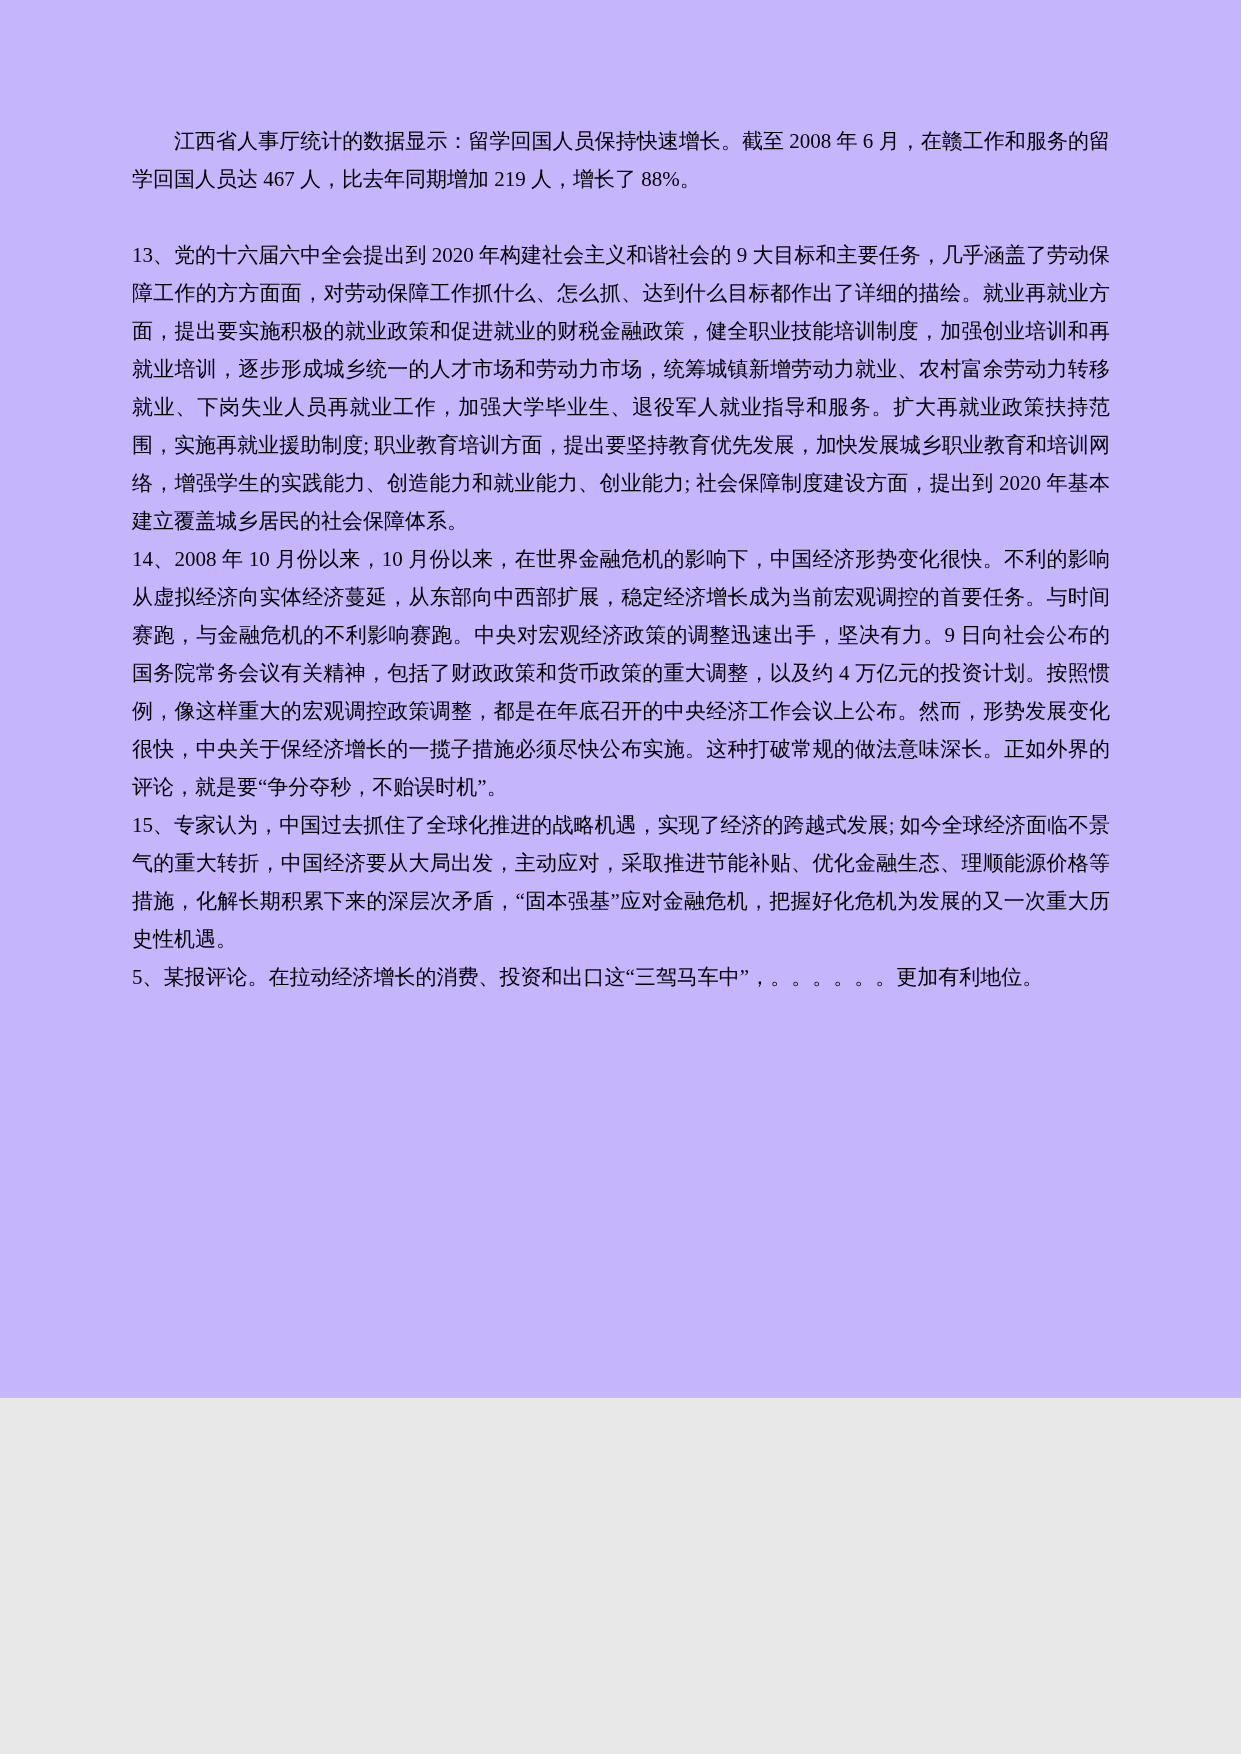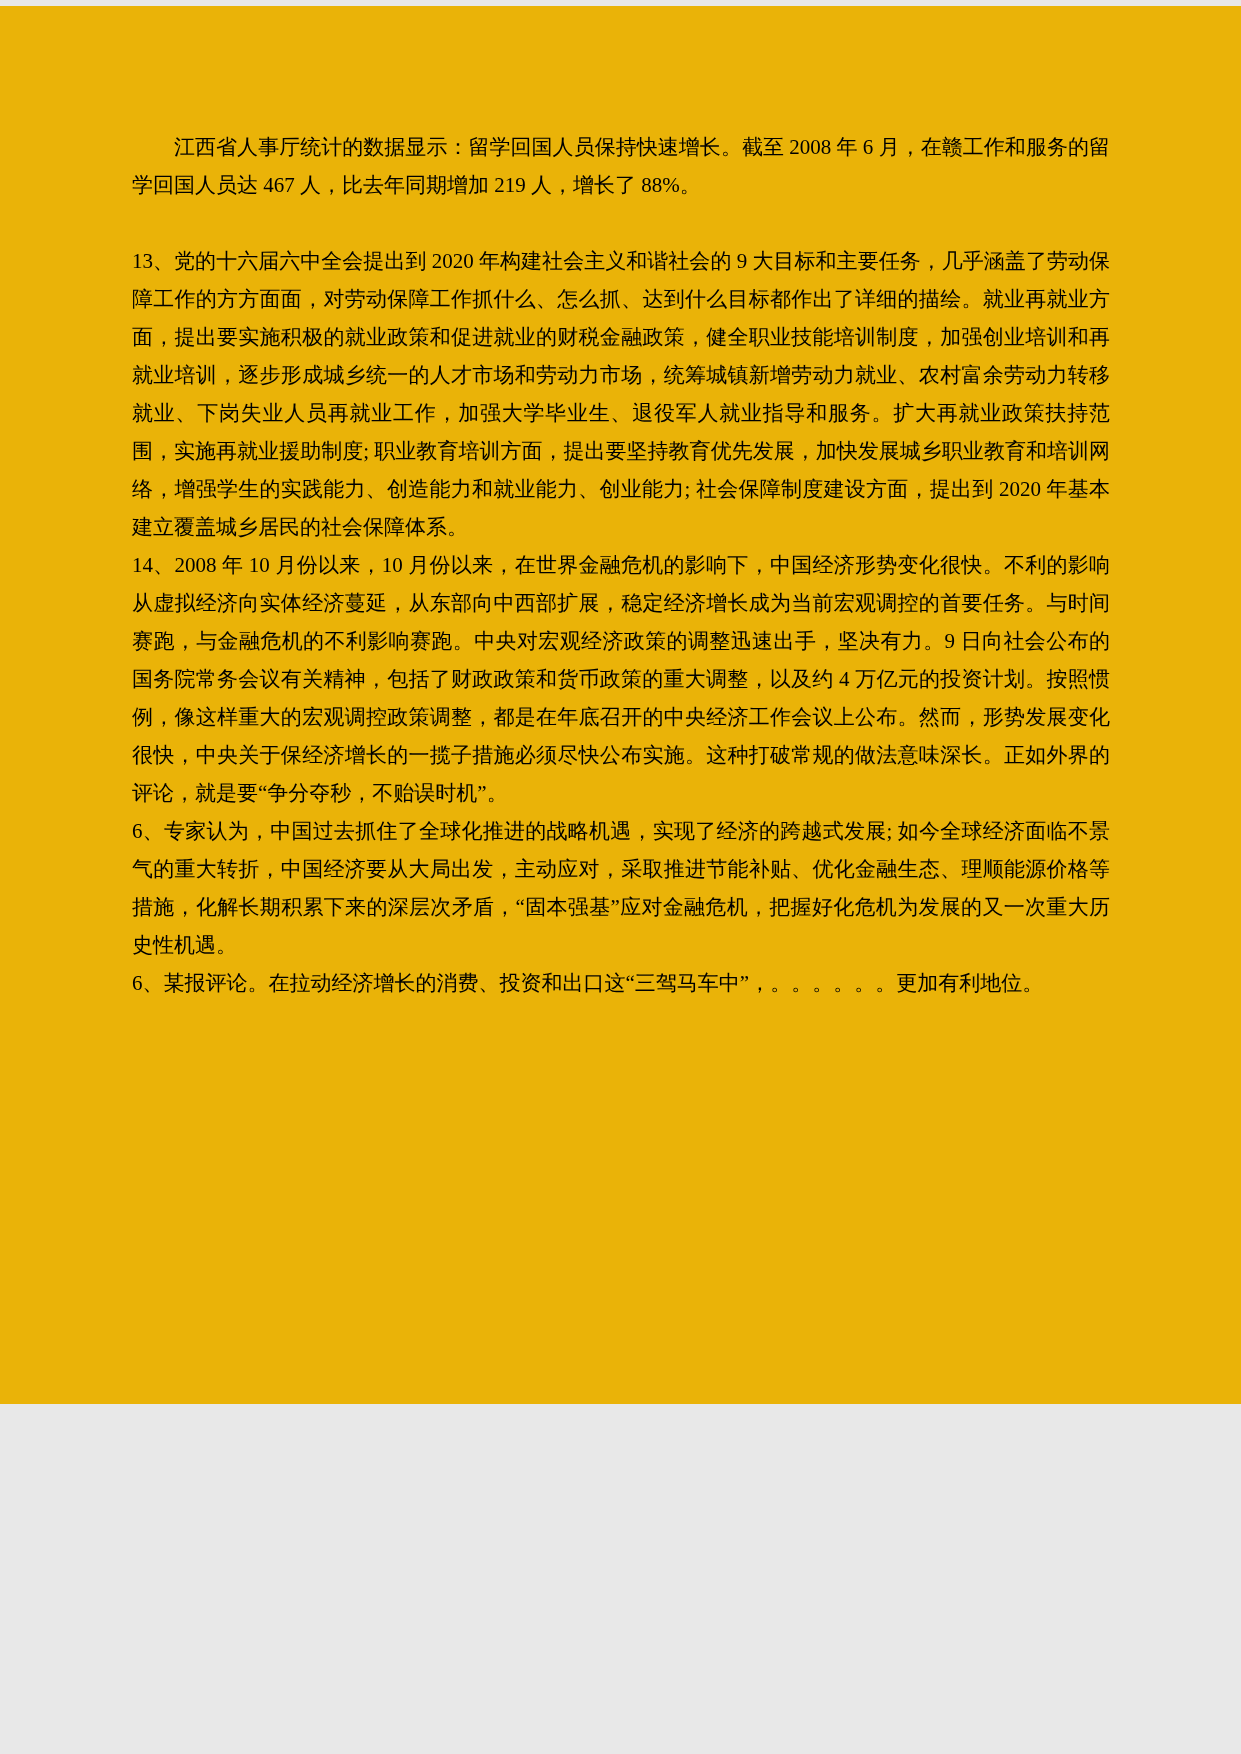--- a/index.html
+++ b/index.html
@@ -4,22 +4,22 @@
 <style>
   html, body {
     margin: 0;
     padding: 0;
     background: #e8e8e8;
   }
   .page {
     position: relative;
     width: 1241px;
     height: 1398px;
-    margin: 6px auto;
-    background: #eab308;
+    margin: 0 auto;
+    background: #c4b5fd;
     overflow: hidden;
     box-sizing: border-box;
     padding: 122px 131px 0 132px;
   }
   .doc-body {
     font-family: "Liberation Serif", "DejaVu Serif", serif;
     font-size: 21px;
     line-height: 38px;
     color: #000000;
     text-align: justify;
@@ -36,16 +36,16 @@
   }
 </style>
 </head>
 <body>
 
 <div class="page">
   <div class="doc-body">
       <p class="para indent gap-after">江西省人事厅统计的数据显示：留学回国人员保持快速增长。截至 2008 年 6 月，在赣工作和服务的留学回国人员达 467 人，比去年同期增加 219 人，增长了 88%。</p>
       <p class="para">13、党的十六届六中全会提出到 2020 年构建社会主义和谐社会的 9 大目标和主要任务，几乎涵盖了劳动保障工作的方方面面，对劳动保障工作抓什么、怎么抓、达到什么目标都作出了详细的描绘。就业再就业方面，提出要实施积极的就业政策和促进就业的财税金融政策，健全职业技能培训制度，加强创业培训和再就业培训，逐步形成城乡统一的人才市场和劳动力市场，统筹城镇新增劳动力就业、农村富余劳动力转移就业、下岗失业人员再就业工作，加强大学毕业生、退役军人就业指导和服务。扩大再就业政策扶持范围，实施再就业援助制度; 职业教育培训方面，提出要坚持教育优先发展，加快发展城乡职业教育和培训网络，增强学生的实践能力、创造能力和就业能力、创业能力; 社会保障制度建设方面，提出到 2020 年基本建立覆盖城乡居民的社会保障体系。</p>
       <p class="para">14、2008 年 10 月份以来，10 月份以来，在世界金融危机的影响下，中国经济形势变化很快。不利的影响从虚拟经济向实体经济蔓延，从东部向中西部扩展，稳定经济增长成为当前宏观调控的首要任务。与时间赛跑，与金融危机的不利影响赛跑。中央对宏观经济政策的调整迅速出手，坚决有力。9 日向社会公布的国务院常务会议有关精神，包括了财政政策和货币政策的重大调整，以及约 4 万亿元的投资计划。按照惯例，像这样重大的宏观调控政策调整，都是在年底召开的中央经济工作会议上公布。然而，形势发展变化很快，中央关于保经济增长的一揽子措施必须尽快公布实施。这种打破常规的做法意味深长。正如外界的评论，就是要“争分夺秒，不贻误时机”。</p>
-      <p class="para">6、专家认为，中国过去抓住了全球化推进的战略机遇，实现了经济的跨越式发展; 如今全球经济面临不景气的重大转折，中国经济要从大局出发，主动应对，采取推进节能补贴、优化金融生态、理顺能源价格等措施，化解长期积累下来的深层次矛盾，“固本强基”应对金融危机，把握好化危机为发展的又一次重大历史性机遇。</p>
-      <p class="para">6、某报评论。在拉动经济增长的消费、投资和出口这“三驾马车中”，。。。。。。更加有利地位。</p>
+      <p class="para">15、专家认为，中国过去抓住了全球化推进的战略机遇，实现了经济的跨越式发展; 如今全球经济面临不景气的重大转折，中国经济要从大局出发，主动应对，采取推进节能补贴、优化金融生态、理顺能源价格等措施，化解长期积累下来的深层次矛盾，“固本强基”应对金融危机，把握好化危机为发展的又一次重大历史性机遇。</p>
+      <p class="para">5、某报评论。在拉动经济增长的消费、投资和出口这“三驾马车中”，。。。。。。更加有利地位。</p>
     </div>
 </div>
 
 </body></html>

